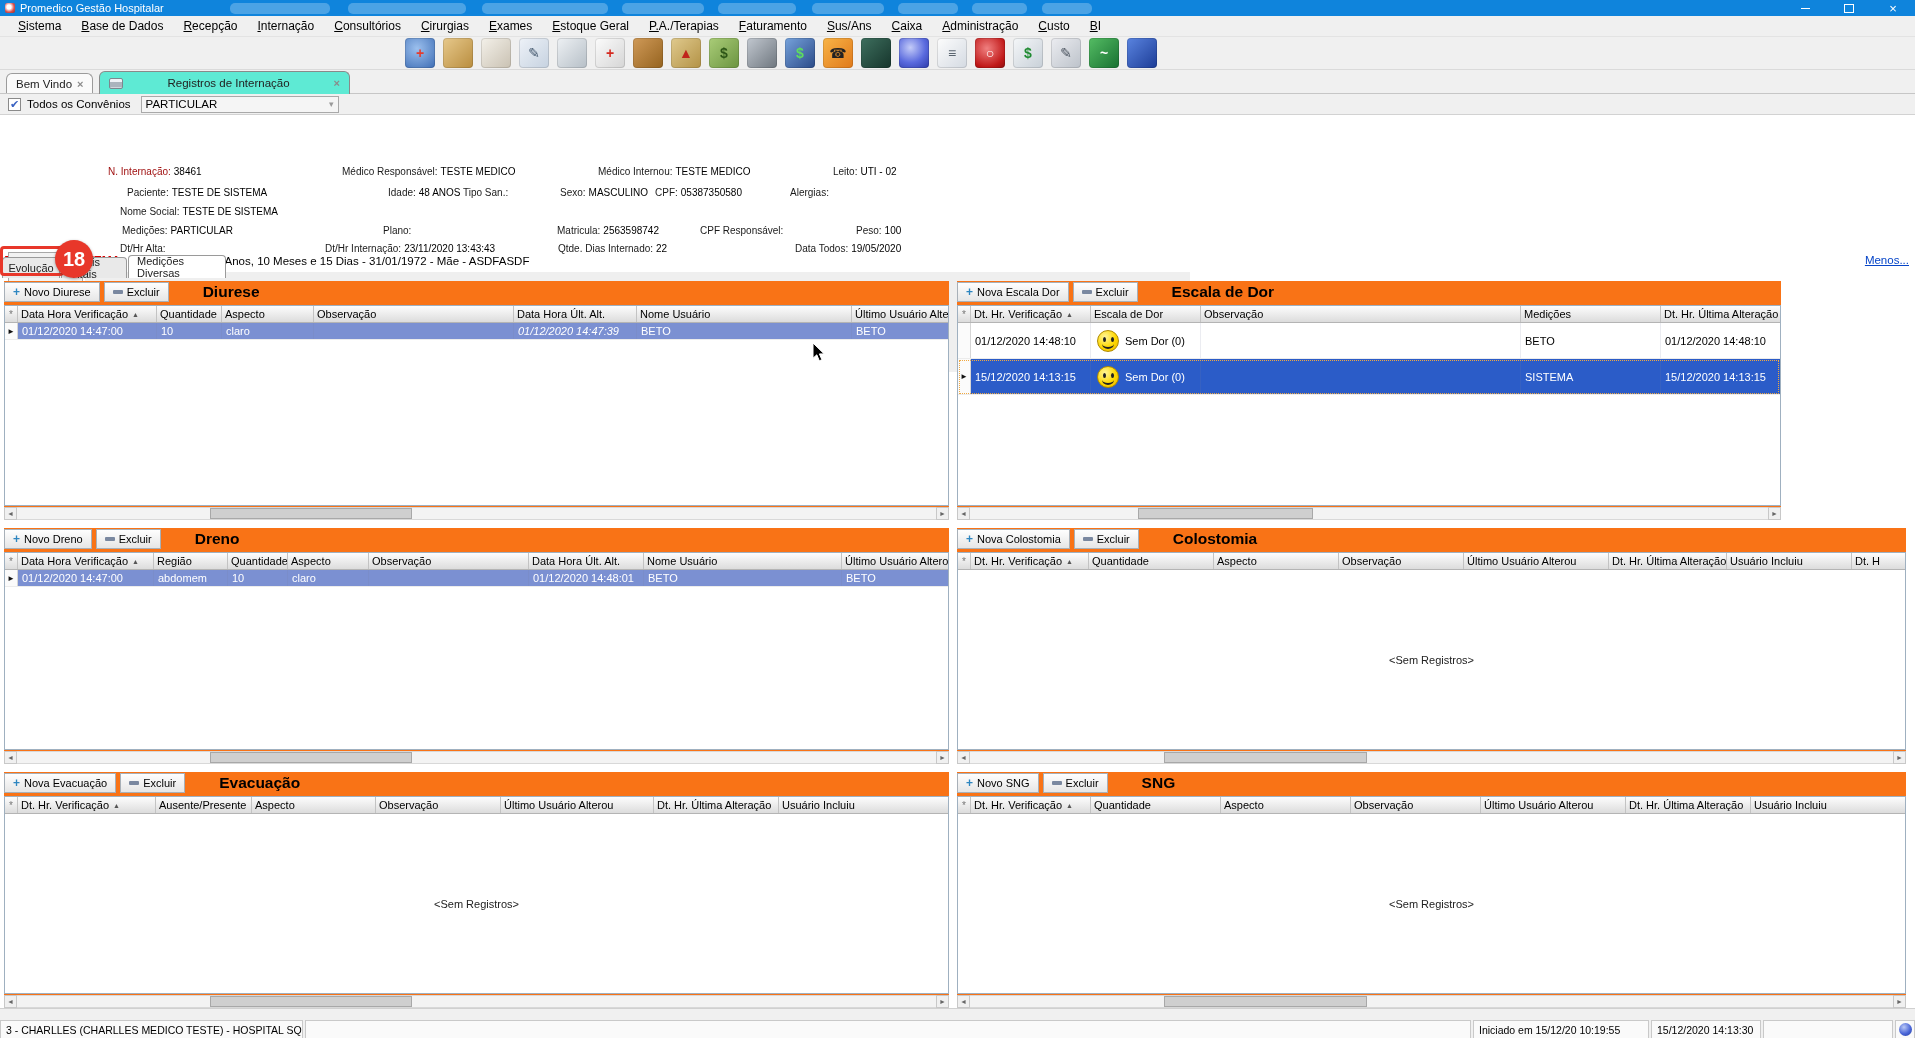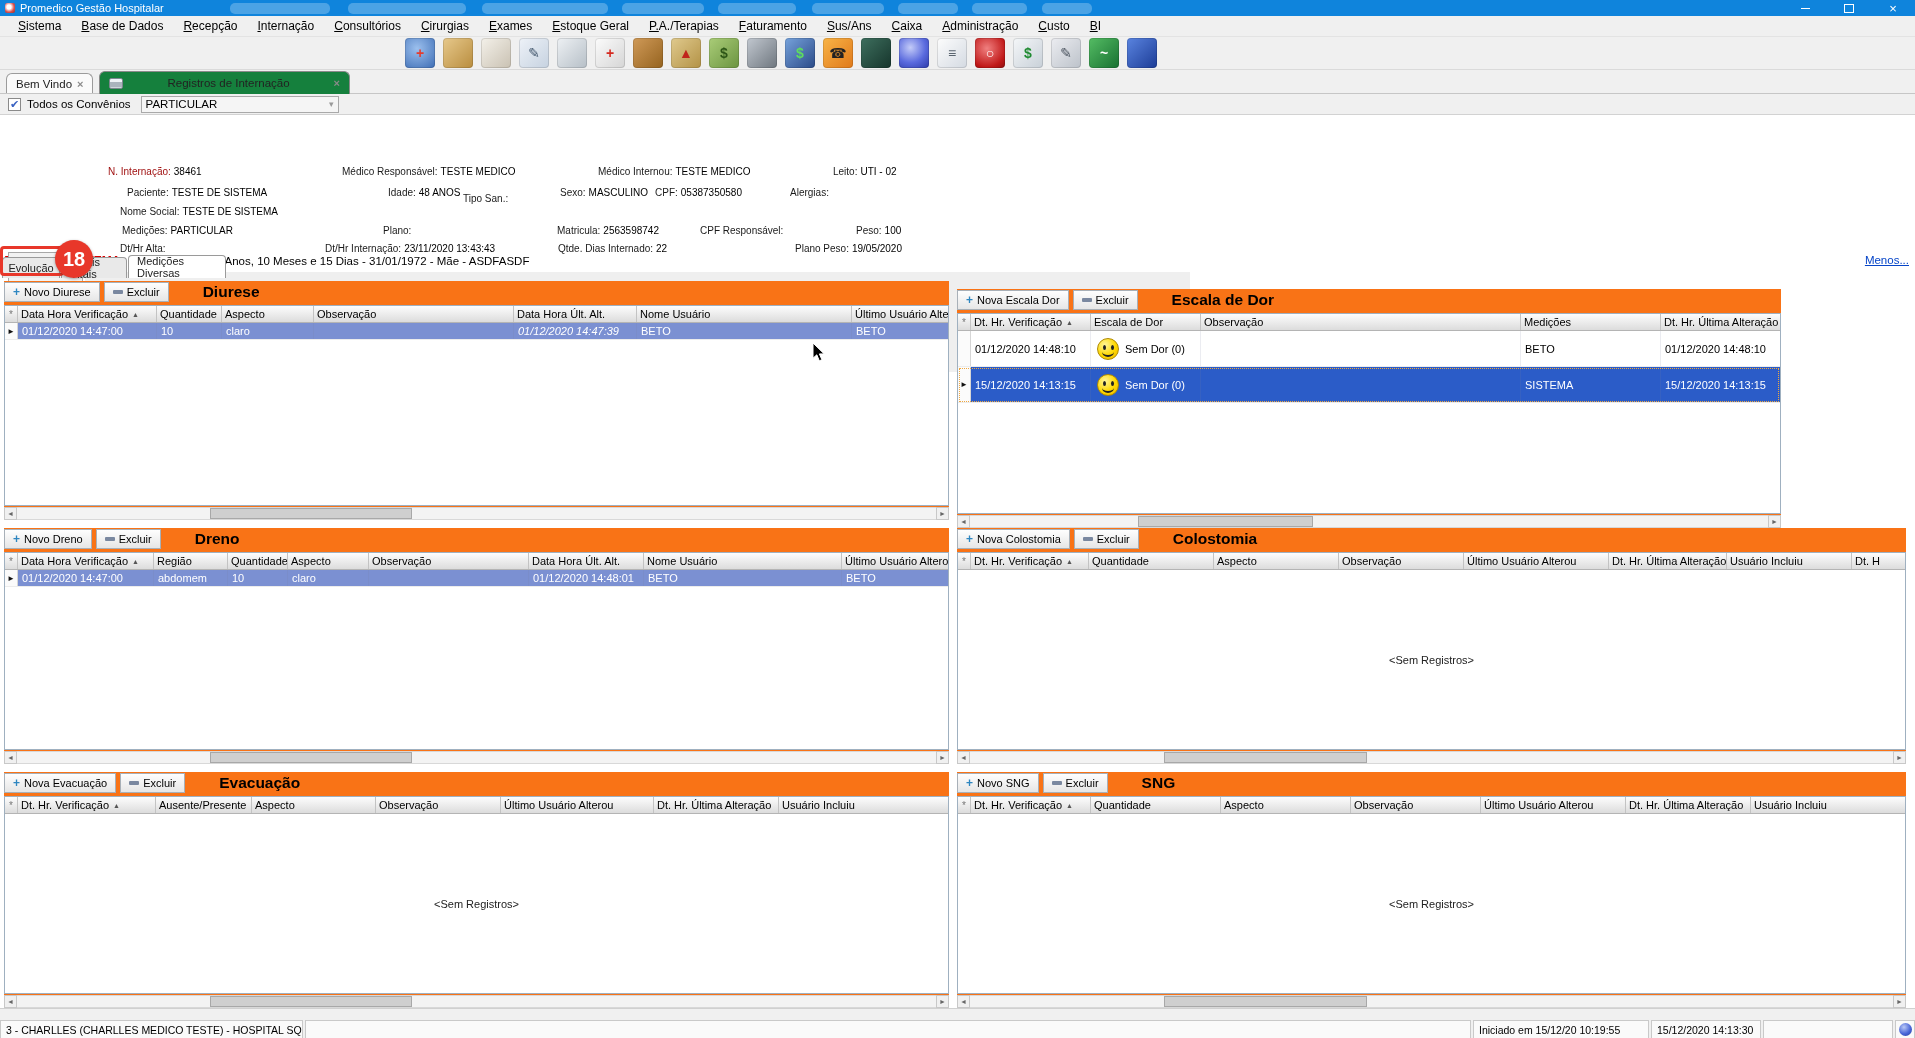--- a/index.html
+++ b/index.html
@@ -44,21 +44,21 @@
   .i-reportgrid{background:linear-gradient(135deg,#fdfdfd,#d4dae2);color:#5a6570;}
   .i-power{background:radial-gradient(circle at 40% 35%,#f08080,#c01818 70%,#8c0e0e);color:#fff;}
   .i-invsearch{background:linear-gradient(135deg,#f5f7f9,#c8d0d8);color:#1e8a30;}
   .i-clipboard{background:linear-gradient(135deg,#ecedf1,#bcc2ca);color:#4c5560;}
   .i-vitals{background:linear-gradient(135deg,#55bd64,#177031);color:#fff;}
   .i-patientbook{background:linear-gradient(135deg,#5a84e0,#1c3c96);color:#e43c2e;}
 
   
   .tabstrip{position:absolute;left:0;top:70px;width:1915px;height:24px;background:#f0f0f0;border-bottom:1px solid #c6c6c6;display:flex;align-items:flex-end;padding-left:6px;}
   .tab{height:20px;display:flex;align-items:center;gap:5px;padding:0 9px;border:1px solid #9b9b9b;border-bottom:none;border-radius:6px 6px 0 0;background:#fafafa;font-size:11.5px;margin-right:6px;color:#222;}
-  .tab.active{height:23px;background:#15803d;margin-bottom:-1px;border-color:#8a8a8a;gap:44px;}
+  .tab.active{height:23px;background:#5eead4;margin-bottom:-1px;border-color:#8a8a8a;gap:44px;}
   .tclose{color:#8a8a8a;font-weight:bold;font-size:11px;line-height:10px;}
   .tclose::before{content:"\00d7";}
   .printer-icon{width:14px;height:11px;background:linear-gradient(#eef2f6 0 3px,#aab4bd 3px 8px,#cfd6dc 8px 11px);border:1px solid #7d878f;border-radius:2px;}
 
   
   .filterrow{position:absolute;left:0;top:94px;width:1915px;height:21px;background:#f0f0f0;border-bottom:1px solid #d2d2d2;display:flex;align-items:center;}
   .cb{width:13px;height:13px;border:1px solid #8a8a8a;background:#fff;margin-left:8px;display:flex;align-items:center;justify-content:center;color:#3a62c2;font-size:11px;font-weight:bold;}
   .cb::before{content:"\2714";}
   .cb-label{margin:0 10px 0 6px;font-size:11.5px;}
   .dd{width:198px;height:17px;border:1px solid #a9a9a9;background:#f5f5f5;display:flex;align-items:center;padding:0 4px;font-size:11.5px;position:relative;}
@@ -224,34 +224,34 @@
     <div class="info-panel"></div>
     <div class="semfoto">Sem Foto</div>
   </div>
 
   <div class="pfield red" style="left:108px;top:166px"><span class="lbl">N. Internação:</span><span class="val">38461</span></div>
   <div class="pfield" style="left:342px;top:166px"><span class="lbl">Médico Responsável:</span><span class="val">TESTE MEDICO</span></div>
   <div class="pfield" style="left:598px;top:166px"><span class="lbl">Médico Internou:</span><span class="val">TESTE MEDICO</span></div>
   <div class="pfield" style="left:833px;top:166px"><span class="lbl">Leito:</span><span class="val">UTI - 02</span></div>
   <div class="pfield" style="left:127px;top:187px"><span class="lbl">Paciente:</span><span class="val">TESTE DE SISTEMA</span></div>
   <div class="pfield" style="left:388px;top:187px"><span class="lbl">Idade:</span><span class="val">48 ANOS</span></div>
-  <div class="pfield" style="left:463px;top:193px"><span class="lbl">Tipo San.:</span><span class="val"></span></div>
+  <div class="pfield" style="left:463px;top:187px"><span class="lbl">Tipo San.:</span><span class="val"></span></div>
   <div class="pfield" style="left:560px;top:187px"><span class="lbl">Sexo:</span><span class="val">MASCULINO</span></div>
   <div class="pfield" style="left:655px;top:187px"><span class="lbl">CPF:</span><span class="val">05387350580</span></div>
   <div class="pfield" style="left:790px;top:187px"><span class="lbl">Alergias:</span><span class="val"></span></div>
   <div class="pfield" style="left:120px;top:206px"><span class="lbl">Nome Social:</span><span class="val">TESTE DE SISTEMA</span></div>
   <div class="pfield" style="left:122px;top:225px"><span class="lbl">Medições:</span><span class="val">PARTICULAR</span></div>
   <div class="pfield" style="left:383px;top:225px"><span class="lbl">Plano:</span><span class="val"></span></div>
   <div class="pfield" style="left:557px;top:225px"><span class="lbl">Matricula:</span><span class="val">2563598742</span></div>
   <div class="pfield" style="left:700px;top:225px"><span class="lbl">CPF Responsável:</span><span class="val"></span></div>
   <div class="pfield" style="left:856px;top:225px"><span class="lbl">Peso:</span><span class="val">100</span></div>
   <div class="pfield" style="left:120px;top:243px"><span class="lbl">Dt/Hr Alta:</span><span class="val"></span></div>
   <div class="pfield" style="left:325px;top:243px"><span class="lbl">Dt/Hr Internação:</span><span class="val">23/11/2020 13:43:43</span></div>
   <div class="pfield" style="left:558px;top:243px"><span class="lbl">Qtde. Dias Internado:</span><span class="val">22</span></div>
-  <div class="pfield" style="left:795px;top:243px"><span class="lbl">Plano Peso:</span><span class="val">19/05/2020</span></div>
+  <div class="pfield" style="left:795px;top:243px"><span class="lbl">Data Todos:</span><span class="val">19/05/2020</span></div>
 
   <div class="subtabs">
     <div class="subtab" style="width:58px">Evolução</div>
     <div class="subtab" style="width:66px">Sinais Vitais</div>
     <div class="subtab active" style="width:98px">Medições Diversas</div>
   </div>
 
   <div class="anno-box"></div>
   <div class="anno-circle">18</div>
 
@@ -307,21 +307,21 @@
         </div>
       </div>
       <div class="hscroll">
         <span class="hs-arr hs-left"></span>
         <span class="hs-track">
           <span class="hs-thumb"></span>
         </span>
         <span class="hs-arr hs-right"></span>
       </div>
     </div>
-  <div class="section" style="left:957px;top:289px;width:824px;height:239px">
+  <div class="section" style="left:957px;top:281px;width:824px;height:239px">
       <div class="sec-toolbar">
         <button class="btn">
           <span class="btn-plus"></span>
           <span>Nova Escala Dor</span>
         </button>
         <button class="btn">
           <span class="btn-minus"></span>
           <span>Excluir</span>
         </button>
         <span class="sec-title">Escala de Dor</span>

